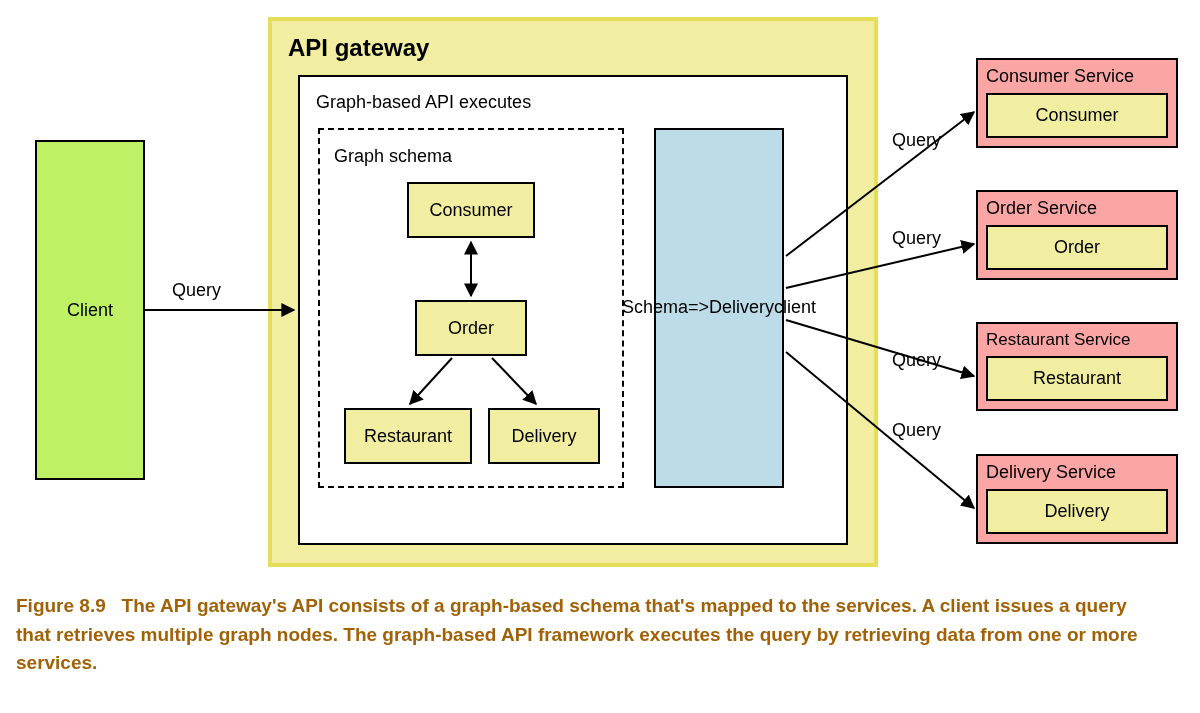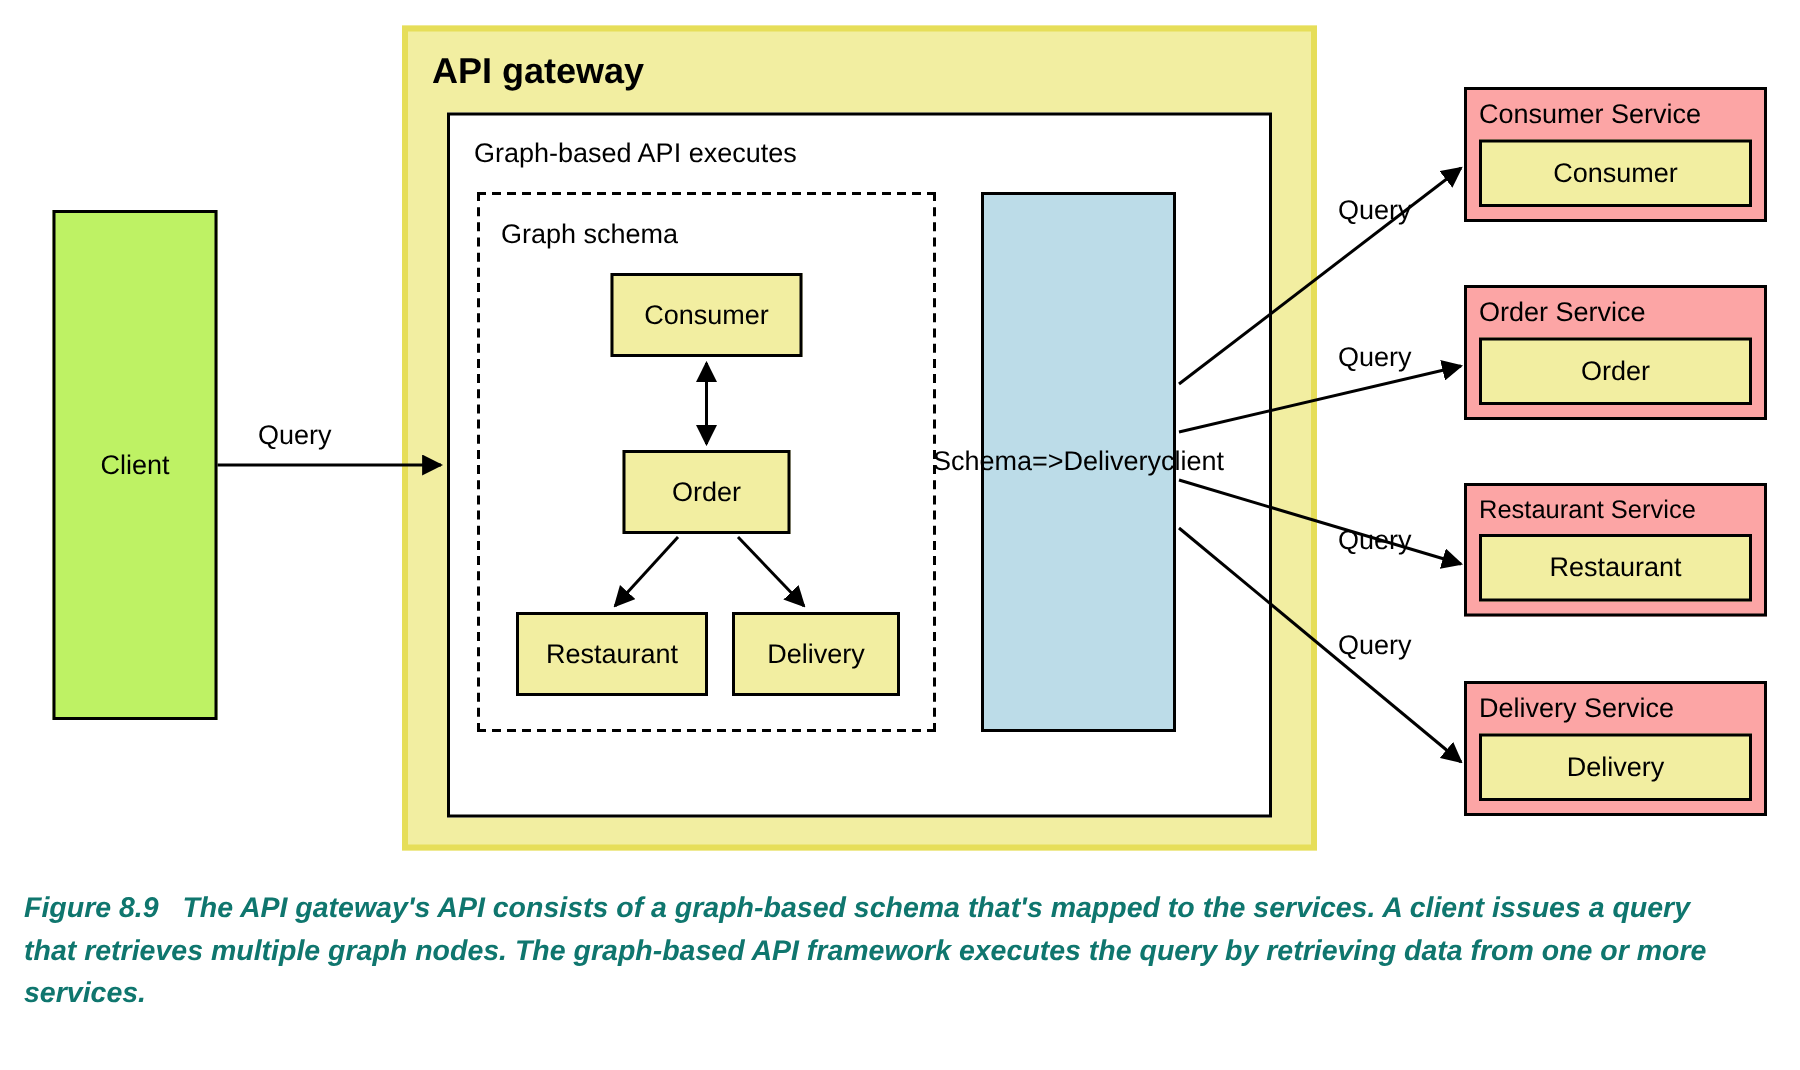--- a/index.html
+++ b/index.html
@@ -122,25 +122,24 @@
     .q-client { left: 172px; top: 280px; }
     .q1 { left: 892px; top: 130px; }
     .q2 { left: 892px; top: 228px; }
     .q3 { left: 892px; top: 350px; }
     .q4 { left: 892px; top: 420px; }
 
     
     .caption {
       width: 1130px;
       margin: 20px 16px 0 16px;
-      color: #0f766e;
+      color: #a16207;
       font-weight: bold;
       font-size: 19px;
       line-height: 1.5;
-      font-style: italic;
     }
     .caption .figno { font-weight: bold; }
 
     svg.overlay {
       position: absolute;
       left: 0; top: 0;
       width: 1200px;
       height: 572px;
       pointer-events: none;
     }

